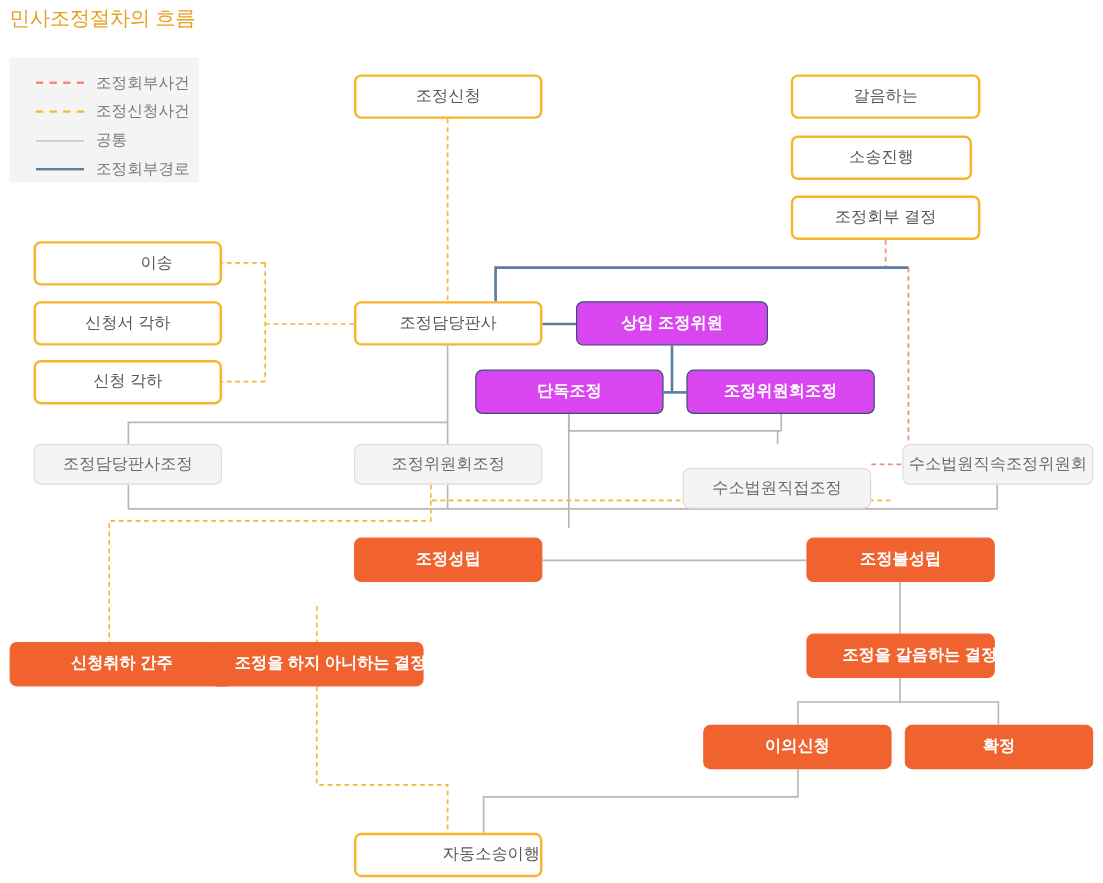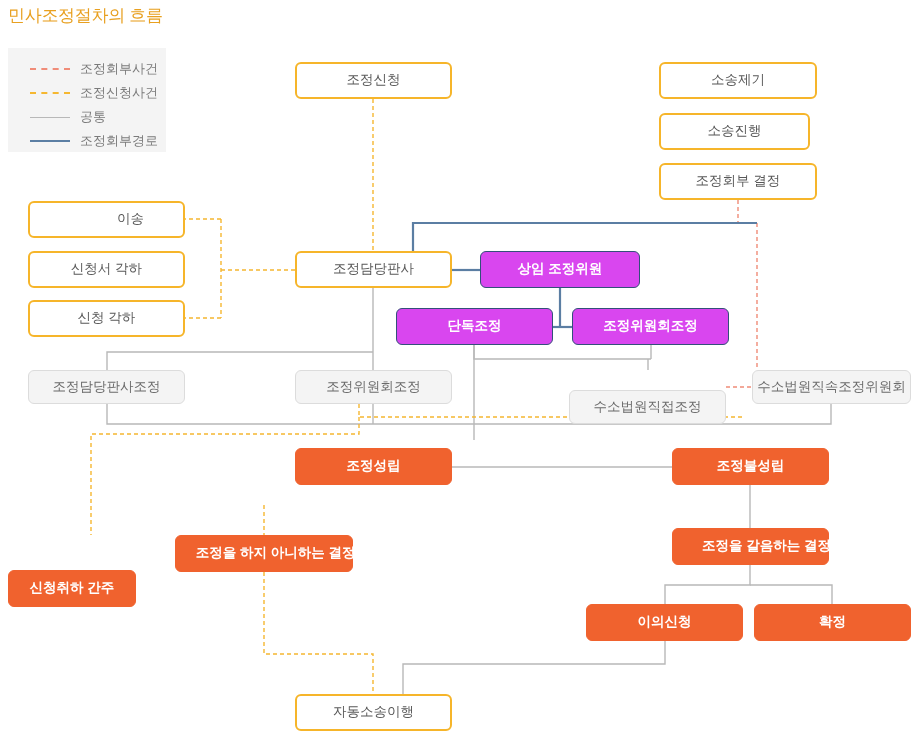--- a/index.html
+++ b/index.html
@@ -106,21 +106,21 @@
       <path d="M 665 641 L 665 664 L 403 664 L 403 694" fill="none" stroke="#b8b8b8" stroke-width="1.4"></path>
       <path d="M 264 572 L 264 654 L 373 654 L 373 694" fill="none" stroke="#f5b731" stroke-width="1.4" stroke-dasharray="4,3"></path>
       <path d="M 264 505 L 264 535" fill="none" stroke="#f5b731" stroke-width="1.4" stroke-dasharray="4,3"></path>
     </svg>
 
   <div id="nodes">
       <div class="node n-outline" style="left: 295px; top: 62px; width: 157px; height: 37px;">
         <span>조정신청</span>
       </div>
       <div class="node n-outline" style="left: 659px; top: 62px; width: 158px; height: 37px;">
-        <span>소송제기</span>
+        <span>갈음하는</span>
       </div>
       <div class="node n-outline" style="left: 659px; top: 113px; width: 151px; height: 37px;">
         <span>소송진행</span>
       </div>
       <div class="node n-outline" style="left: 659px; top: 163px; width: 158px; height: 37px;">
         <span>조정회부 결정</span>
       </div>
       <div class="node n-outline" style="left: 28px; top: 201px; width: 157px; height: 37px; padding-left: 48px;">
         <span>이송</span>
       </div>
@@ -153,33 +153,33 @@
       </div>
       <div class="node n-gray" style="left: 752px; top: 370px; width: 159px; height: 34px;">
         <span>수소법원직속조정위원회</span>
       </div>
       <div class="node n-orange" style="left: 295px; top: 448px; width: 157px; height: 37px;">
         <span>조정성립</span>
       </div>
       <div class="node n-orange" style="left: 672px; top: 448px; width: 157px; height: 37px;">
         <span>조정불성립</span>
       </div>
-      <div class="node n-orange" style="left: 8px; top: 535px; width: 128px; height: 37px; margin-top: 35px;">
+      <div class="node n-orange" style="left: 8px; top: 535px; width: 187px; height: 37px;">
         <span>신청취하 간주</span>
       </div>
       <div class="node n-orange" style="left: 175px; top: 535px; width: 178px; height: 37px; padding-left: 23px;">
         <span>조정을 하지 아니하는 결정</span>
       </div>
       <div class="node n-orange" style="left: 672px; top: 528px; width: 157px; height: 37px; padding-left: 32px;">
         <span>조정을 갈음하는 결정</span>
       </div>
       <div class="node n-orange" style="left: 586px; top: 604px; width: 157px; height: 37px;">
         <span>이의신청</span>
       </div>
       <div class="node n-orange" style="left: 754px; top: 604px; width: 157px; height: 37px;">
         <span>확정</span>
       </div>
-      <div class="node n-outline" style="left: 295px; top: 694px; width: 157px; height: 37px;">
+      <div class="node n-outline" style="left: 295px; top: 694px; width: 157px; height: 37px; justify-content: flex-end;">
         <span>자동소송이행</span>
       </div>
     </div>
 
 </div>
 
 </body></html>

